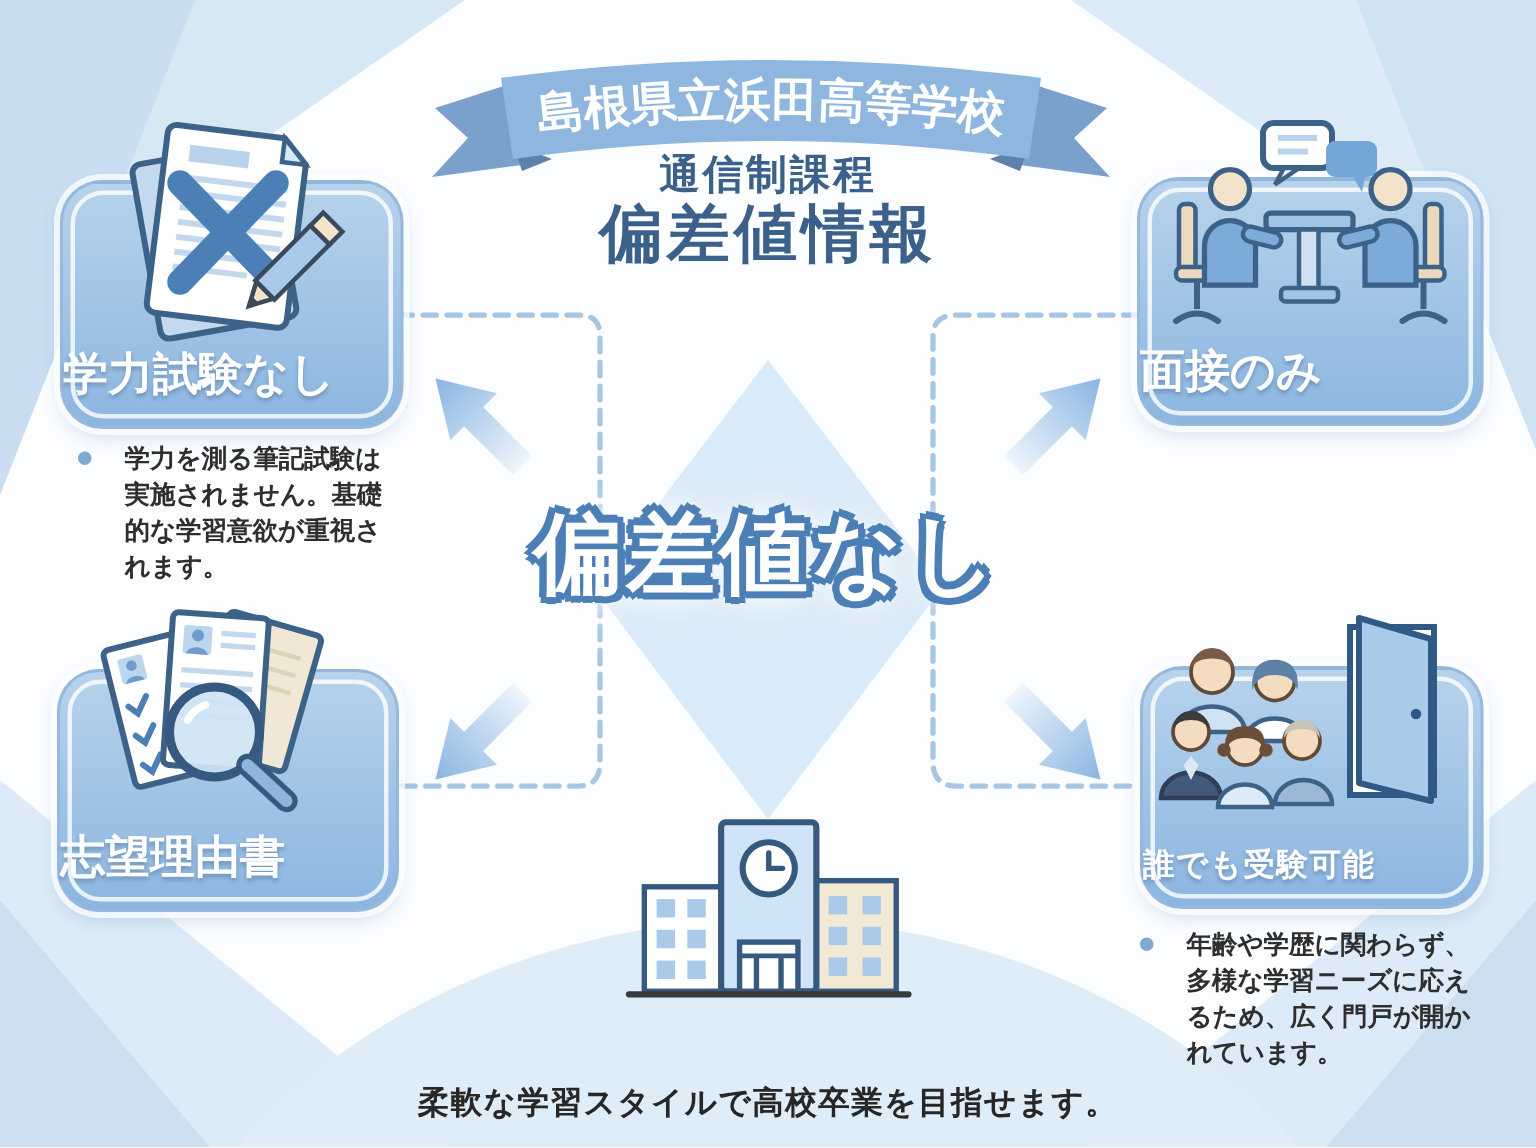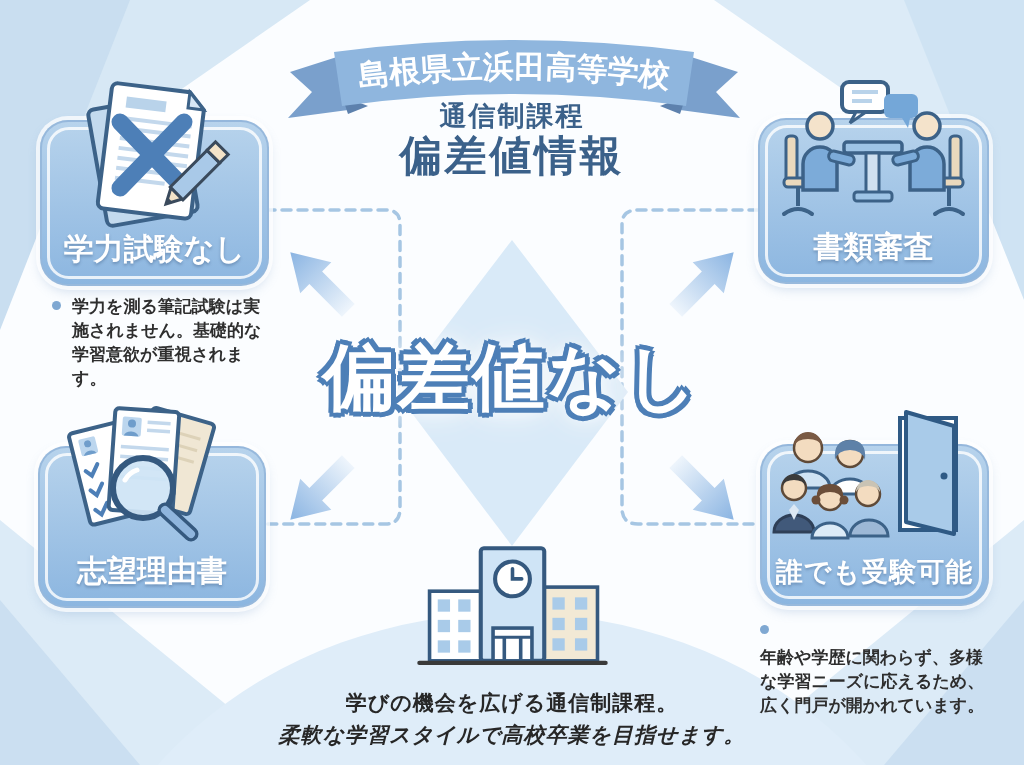--- a/index.html
+++ b/index.html
@@ -9,56 +9,56 @@
 
   
   .ribbon-wrap{position:absolute;left:278px;top:26px;width:468px;height:100px;}
   .subtitle{position:absolute;left:0;right:0;top:98px;text-align:center;
     font-size:27px;font-weight:bold;color:#3b618a;letter-spacing:2px;}
   .big-title{position:absolute;left:0;right:0;top:128px;text-align:center;
     font-size:42px;font-weight:bold;color:#3b618a;letter-spacing:3px;}
 
   
   .headline{position:absolute;left:0;right:0;top:330px;text-align:center;
-    font-size:72px;font-weight:800;color:#ffffff;letter-spacing:3px;
+    font-size:59px;font-weight:800;color:#ffffff;letter-spacing:3px;
     text-shadow:
       -4px -4px 0 #4d7fb7, 4px -4px 0 #4d7fb7, -4px 4px 0 #4d7fb7, 4px 4px 0 #4d7fb7,
       -5px 0 0 #4d7fb7, 5px 0 0 #4d7fb7, 0 -5px 0 #4d7fb7, 0 5px 0 #4d7fb7,
       0 0 16px #ffffff, 0 0 28px #ffffff, 0 0 42px #ffffff;}
 
   
   .card{position:absolute;border-radius:28px;
     background:linear-gradient(180deg,#b7d3ec 0%,#8cb6e0 100%);
     border:2px solid rgba(150,183,219,.95);
     box-shadow:0 0 0 4px rgba(255,255,255,.75), 0 5px 12px rgba(100,140,190,.28);}
   .card::after{content:"";position:absolute;inset:5px;border:3px solid rgba(255,255,255,.8);
     border-radius:22px;pointer-events:none;}
-  .card-label{position:absolute;left:0;right:0;bottom:14px;text-align:center;
+  .card-label{position:absolute;left:0;right:0;bottom:14px;text-align:left;
     font-weight:bold;color:#ffffff;text-shadow:0 2px 3px rgba(40,70,110,.35);}
   .card-tl{left:40px;top:120px;width:225px;height:162px;}
   .card-tr{left:758px;top:118px;width:227px;height:162px;}
   .card-bl{left:38px;top:446px;width:224px;height:158px;}
   .card-br{left:760px;top:444px;width:225px;height:158px;}
-  .fs30{font-size:30px;} .fs27{font-size:27px;letter-spacing:1px;font-family:Liberation Serif, serif;}
+  .fs30{font-size:30px;} .fs27{font-size:21px;letter-spacing:1px;font-family:Liberation Serif, serif;}
 
   .icon{position:absolute;}
 
   
-  .desc{position:absolute;display:flex;gap:11px;align-items:flex-start;}
+  .desc{position:absolute;display:flex;gap:22px;align-items:flex-start;}
   .desc .dot{width:9px;height:9px;border-radius:50%;background:#7fa8d2;margin-top:7px;flex:none;}
   .desc p{margin:0;font-size:17px;font-weight:bold;color:#2e2e2e;line-height:1.42;}
   .desc-tl{left:52px;top:294px;width:218px;}
   .desc-tr{left:760px;top:294px;width:230px;}
   .desc-bl{left:52px;top:616px;width:218px;}
-  .desc-br{left:760px;top:618px;width:230px;flex-direction:column;}
+  .desc-br{left:760px;top:618px;width:230px;}
 
   
   .footer-line{position:absolute;left:0;right:0;text-align:center;
     font-size:21px;font-weight:bold;color:#272727;letter-spacing:1px;}
-  .fl1{top:689px;} .fl2{top:721px;font-style:italic;}
+  .fl1{top:689px;} .fl2{top:721px;}
 </style>
 </head>
 <body>
 
 <div class="canvas">
 
   <svg class="bg-svg" viewBox="0 0 1024 765">
     <defs>
       <linearGradient id="ag" x1="0" y1="0" x2="1" y2="0">
         <stop offset="0" stop-color="#eef5fc"></stop>
@@ -140,21 +140,21 @@
       <rect x="15" y="-9" width="52" height="18" fill="#a9c9e8" stroke="#3a4a5c" stroke-width="3"></rect>
       <rect x="67" y="-9" width="12" height="18" fill="#f3e3c8" stroke="#3a4a5c" stroke-width="3"></rect>
     </g>
   </svg>
   <div class="desc desc-tl">
     <span class="dot"></span>
     <p>学力を測る筆記試験は実施されません。基礎的な学習意欲が重視されます。</p>
   </div>
 
   <div class="card card-tr">
-    <div class="card-label fs30">書類審査</div>
+    <div class="card-label fs30">面接のみ</div>
   </div>
   <svg class="icon" style="left:776px;top:78px;" width="195" height="150" viewBox="0 0 195 150">
     <rect x="66" y="4" width="46" height="30" rx="7" fill="#ffffff" stroke="#3c6288" stroke-width="4"></rect>
     <path d="M80,34 l-6,11 16,-11 z" fill="#ffffff" stroke="#3c6288" stroke-width="3"></path>
     <line x1="76" y1="14" x2="102" y2="14" stroke="#b9d3ea" stroke-width="4"></line>
     <line x1="76" y1="23" x2="96" y2="23" stroke="#b9d3ea" stroke-width="4"></line>
     <rect x="108" y="16" width="34" height="24" rx="6" fill="#74a7d8"></rect>
     <path d="M126,40 l6,10 2,-10 z" fill="#74a7d8"></path>
     <g id="ivp">
       <rect x="10" y="58" width="11" height="48" rx="4" fill="#ead9bd" stroke="#3c6288" stroke-width="3"></rect>
@@ -271,16 +271,15 @@
     </g>
     <rect x="64" y="8" width="62" height="110" rx="3" fill="#cfe4f6" stroke="#35597f" stroke-width="4"></rect>
     <circle cx="95" cy="38" r="17" fill="#ffffff" stroke="#35597f" stroke-width="4"></circle>
     <path d="M95,28 v10 h9" fill="none" stroke="#35597f" stroke-width="3.5" stroke-linecap="round"></path>
     <rect x="76" y="86" width="38" height="32" fill="#ffffff" stroke="#35597f" stroke-width="3.5"></rect>
     <line x1="76" y1="95" x2="114" y2="95" stroke="#35597f" stroke-width="3"></line>
     <line x1="87" y1="95" x2="87" y2="118" stroke="#35597f" stroke-width="3.5"></line>
     <line x1="103" y1="95" x2="103" y2="118" stroke="#35597f" stroke-width="3.5"></line>
     <line x1="4" y1="120" x2="186" y2="120" stroke="#3a3a3a" stroke-width="4" stroke-linecap="round"></line>
   </svg>
-  <div class="footer-line fl1">学びの機会を広げる通信制課程。</div>
   <div class="footer-line fl2">柔軟な学習スタイルで高校卒業を目指せます。</div>
 
 </div>
 
 </body></html>

